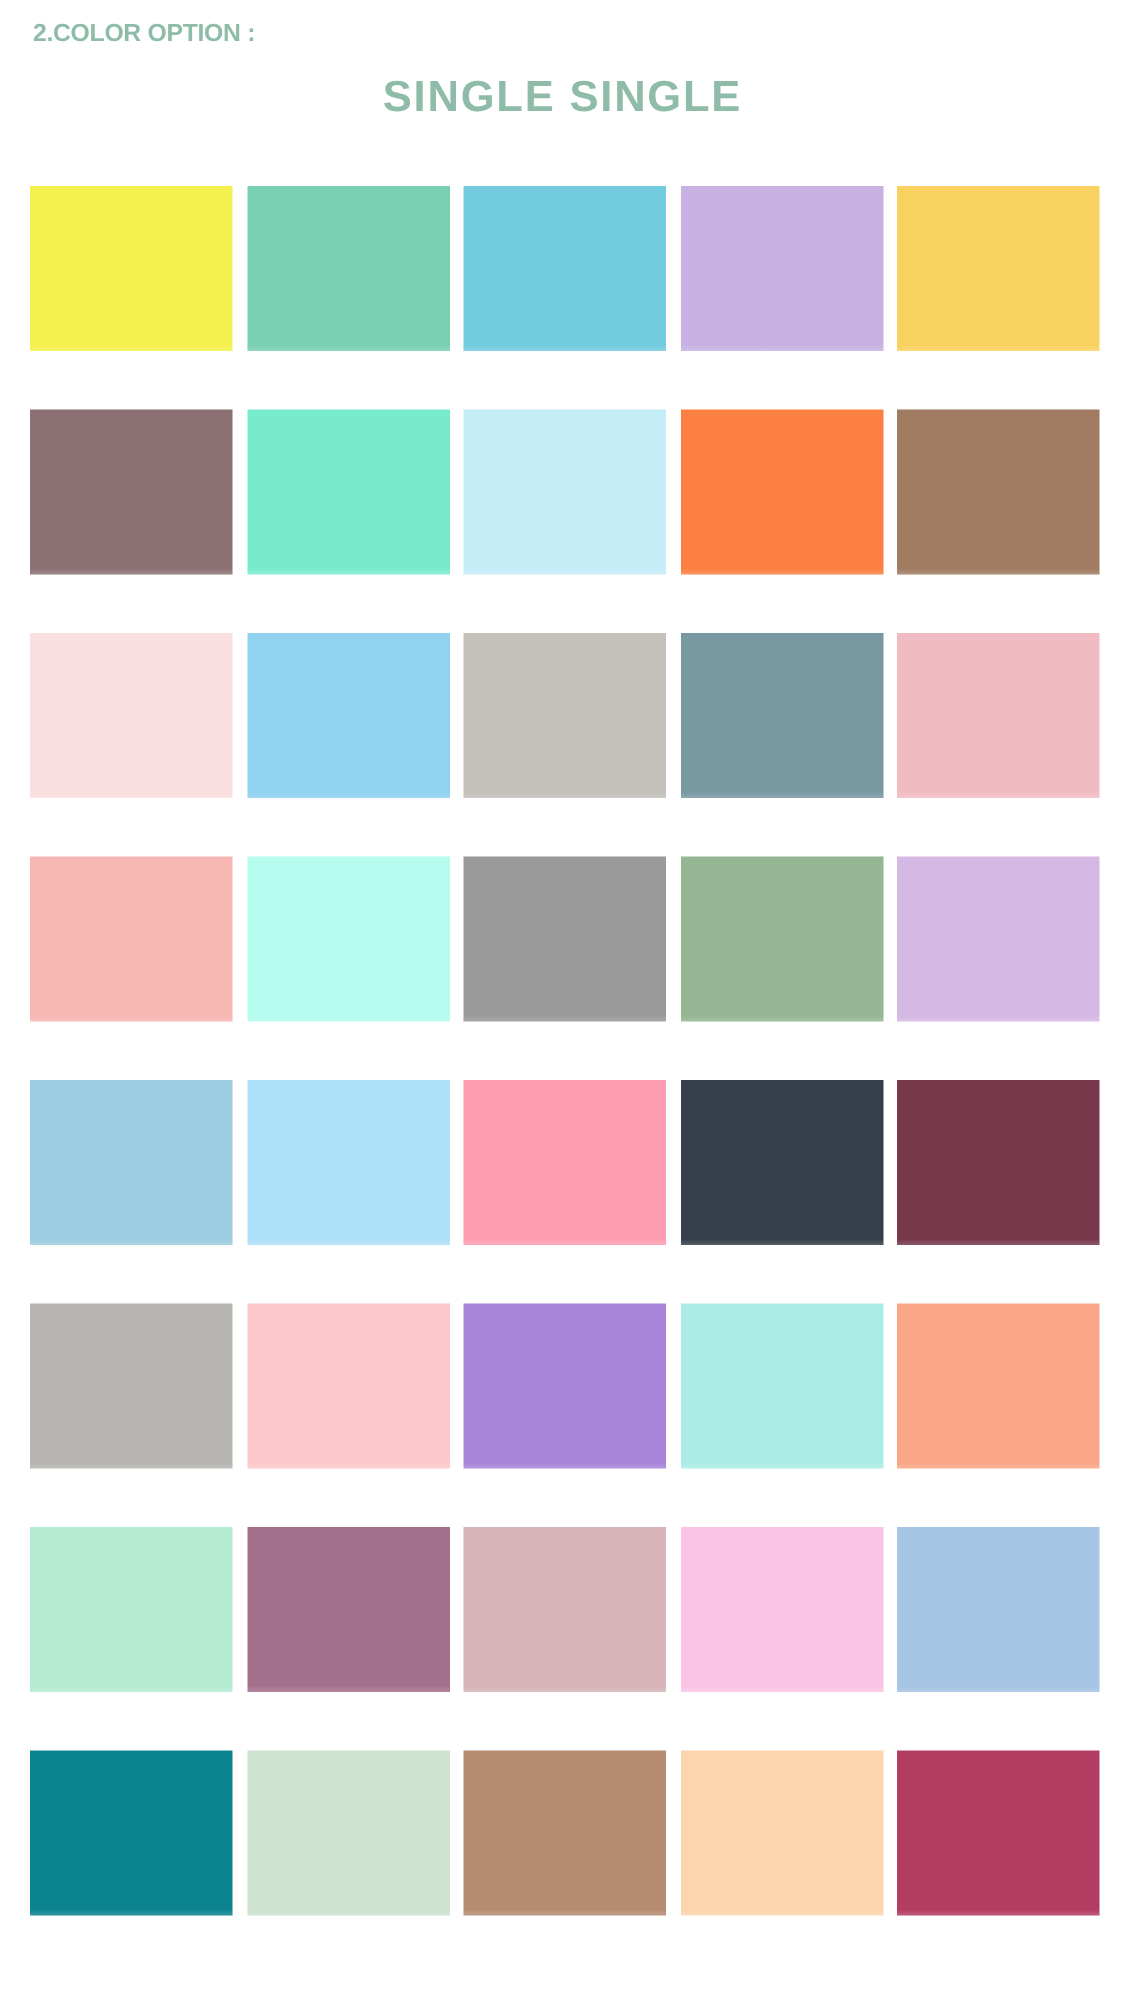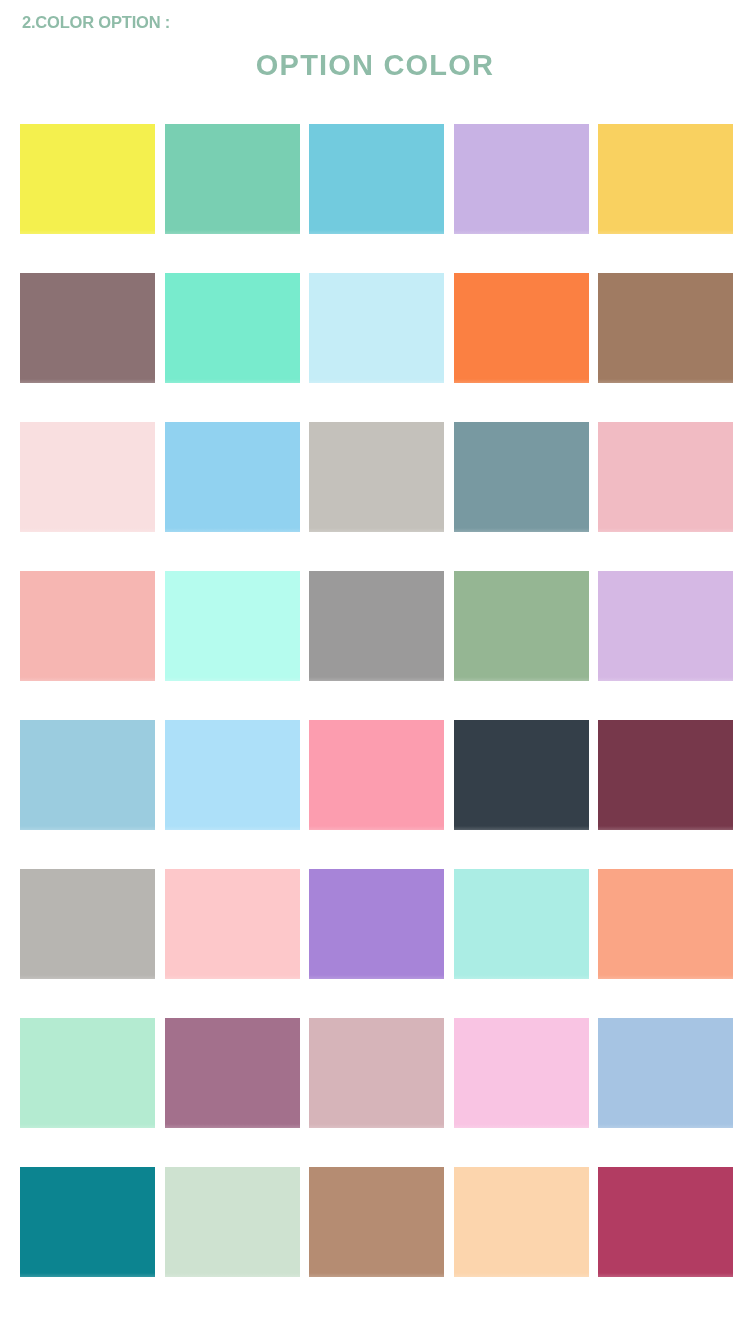--- a/index.html
+++ b/index.html
@@ -71,21 +71,21 @@
     pointer-events: none;
   }
 </style>
 </head>
 <body>
 
 <div id="page">
 
   <div class="section-label">2.COLOR OPTION :</div>
 
-  <div class="main-title">OPTION COLOR</div>
+  <div class="main-title">SINGLE SINGLE</div>
 
   <div class="swatch-grid" id="swatch-grid">
       <div class="swatch-row">
         <div class="swatch" style="background-color: rgb(244, 240, 78);"></div>
         <div class="swatch" style="background-color: rgb(121, 207, 178);"></div>
         <div class="swatch" style="background-color: rgb(114, 203, 222);"></div>
         <div class="swatch" style="background-color: rgb(200, 178, 228);"></div>
         <div class="swatch" style="background-color: rgb(249, 209, 96);"></div>
       </div>
       <div class="swatch-row">

